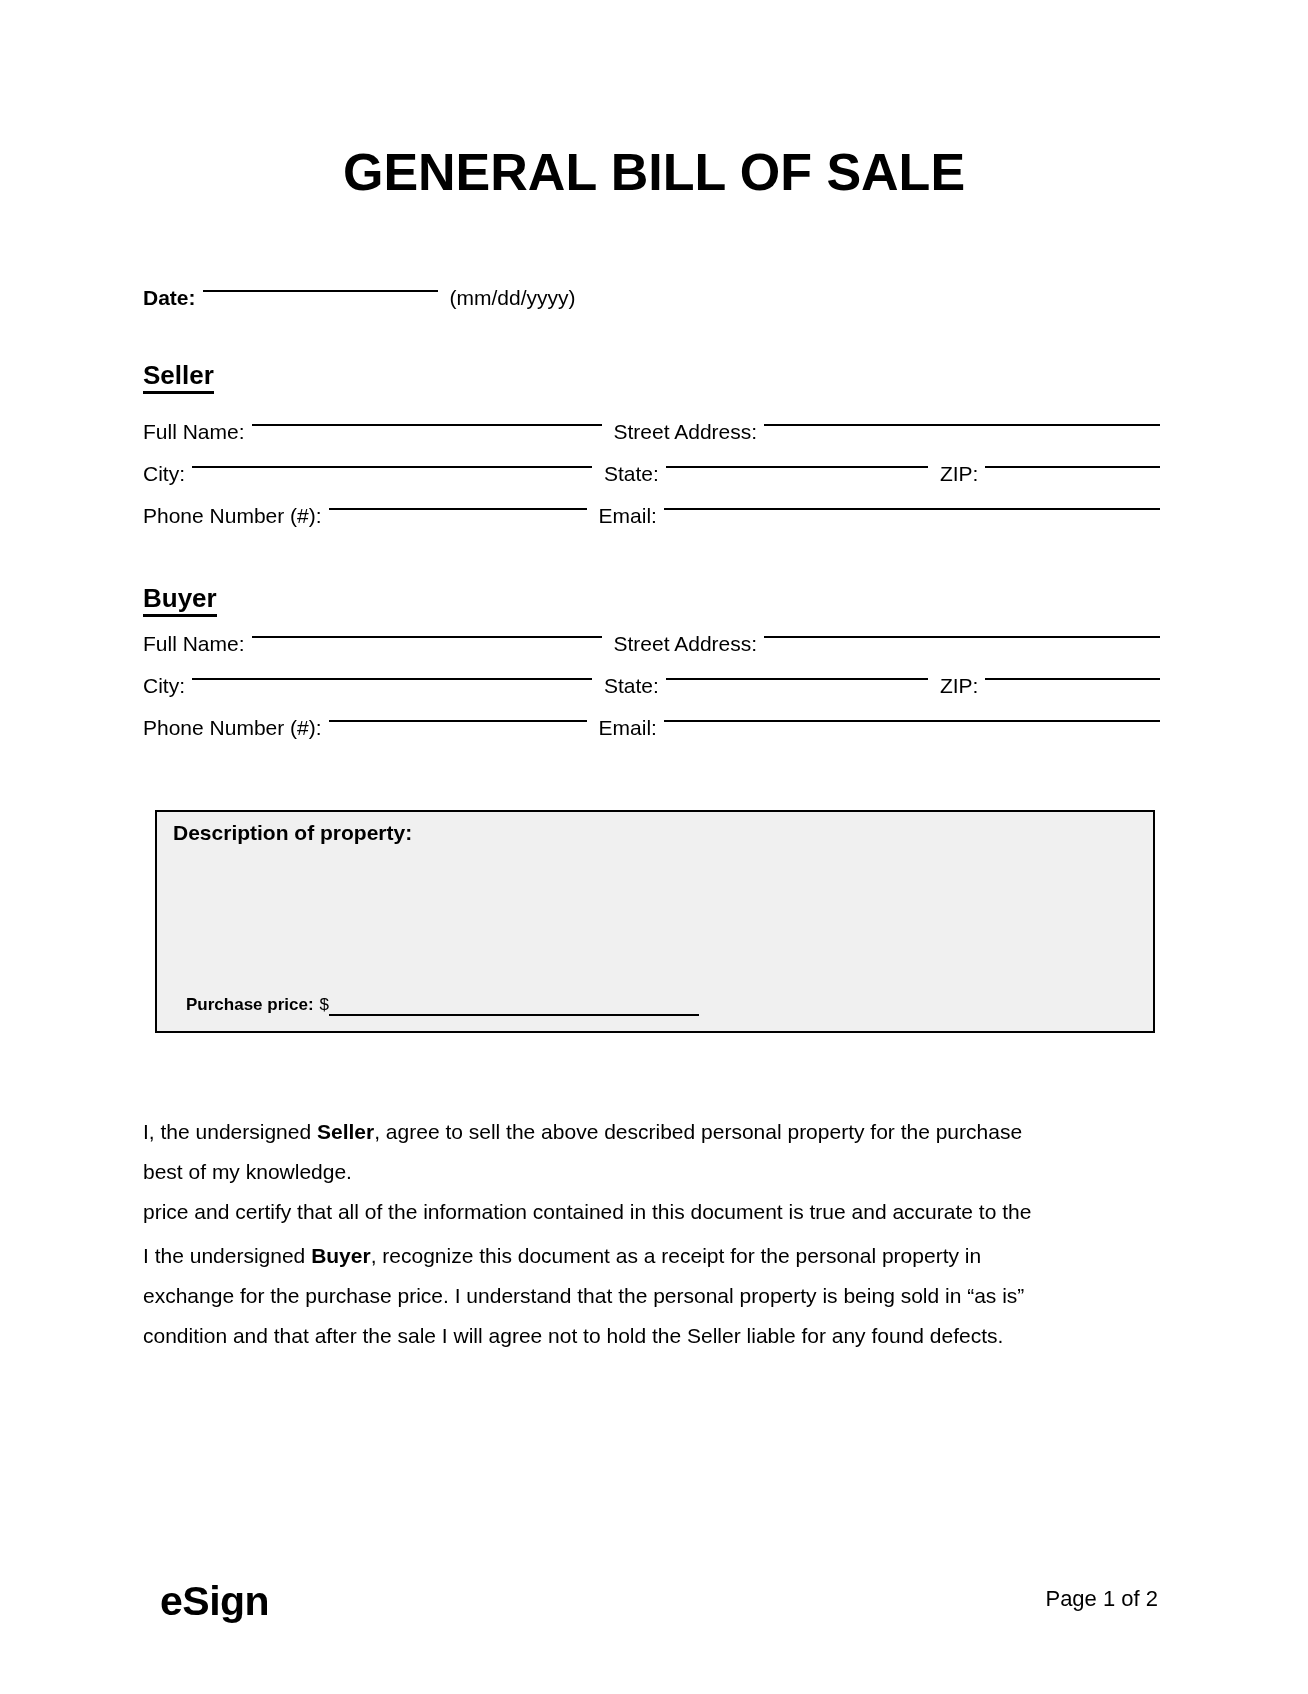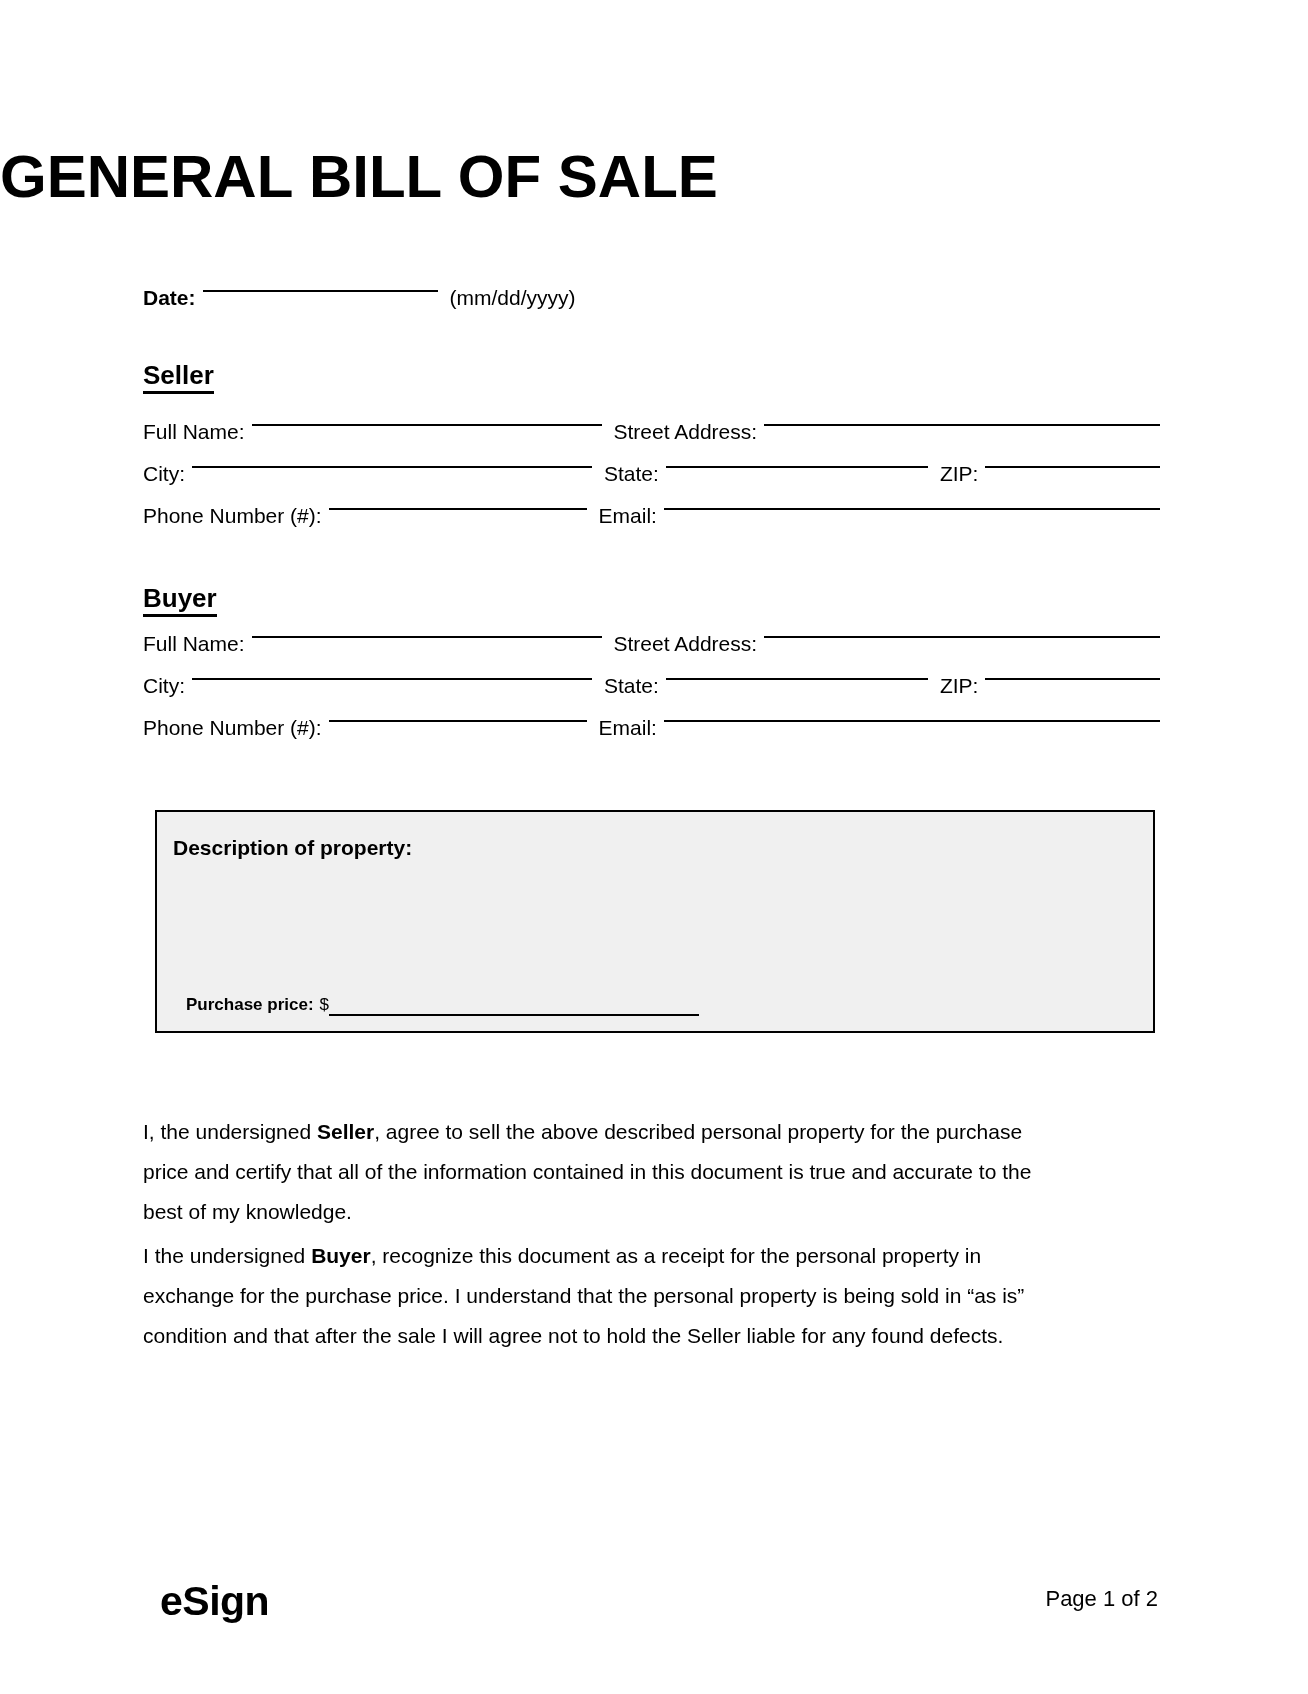--- a/index.html
+++ b/index.html
@@ -9,21 +9,22 @@
     width:1308px; height:1694px;
     margin:0 auto;
     background:#ffffff;
     font-family:"Liberation Sans","DejaVu Sans",sans-serif;
     color:#000;
     overflow:hidden;
   }
   .abs { position:absolute; }
   .title {
     left:0; right:0; top:142px;
-    font-size:60px; font-weight:bold;
+    text-align:center;
+    font-size:52px; font-weight:bold;
     letter-spacing:0px;
   }
   .content { left:143px; width:1017px; }
   .row {
     display:flex; align-items:flex-start;
     font-size:21px; line-height:28px;
     white-space:nowrap;
   }
   .lbl { margin-right:7px; }
   .bold { font-weight:bold; }
@@ -39,21 +40,21 @@
   }
   .heading .hd-text {
     display:inline-block;
     border-bottom:3px solid #000; padding-bottom:1px;
   }
   .prop-box {
     left:155px; top:810px;
     width:1000px; height:223px;
     background:#f0f0f0;
     border:2px solid #000;
-    padding:24px 16px 14px 16px;
+    padding:9px 16px 14px 16px;
   }
   .prop-box .box-title { font-size:21px; font-weight:bold; }
   .desc-area {
     position:absolute; left:2px; right:2px; top:60px; bottom:60px;
   }
   .purchase-row {
     position:absolute; left:16px; bottom:16px;
     display:flex; align-items:baseline;
     font-size:17px; white-space:nowrap;margin-left:13px;
   }
@@ -136,22 +137,22 @@
     <div class="desc-area"></div>
     <div class="purchase-row">
       <span class="bold">Purchase price:</span>
       <span style="margin-left:6px;">$</span>
       <span class="blank" style="width:370px;"></span>
     </div>
   </div>
 
   <div class="abs content para" style="top:1112px;">
     <div class="pline"><span>I, the undersigned </span><span class="bold">Seller</span><span>, agree to sell the above described personal property for the purchase</span></div>
+    <div class="pline">best of my knowledge.</div>
     <div class="pline">price and certify that all of the information contained in this document is true and accurate to the</div>
-    <div class="pline">best of my knowledge.</div>
   </div>
 
   <div class="abs content para" style="top:1236px;">
     <div class="pline"><span>I the undersigned </span><span class="bold">Buyer</span><span>, recognize this document as a receipt for the personal property in</span></div>
     <div class="pline">exchange for the purchase price. I understand that the personal property is being sold in “as is”</div>
     <div class="pline">condition and that after the sale I will agree not to hold the Seller liable for any found defects.</div>
   </div>
 
   <div class="abs brand" style="left:160px; top:1578px;">eSign</div>
   <div class="abs page-num" style="right:150px; top:1586px;">Page 1 of 2</div>

